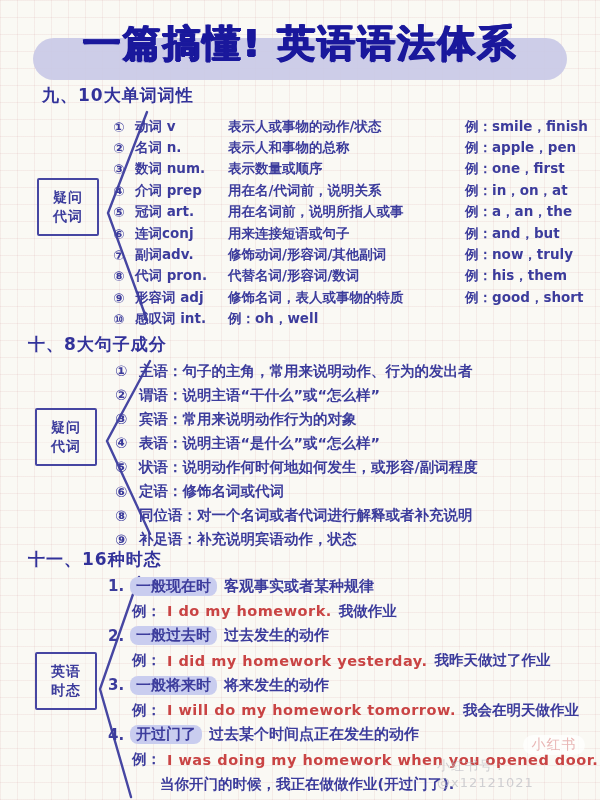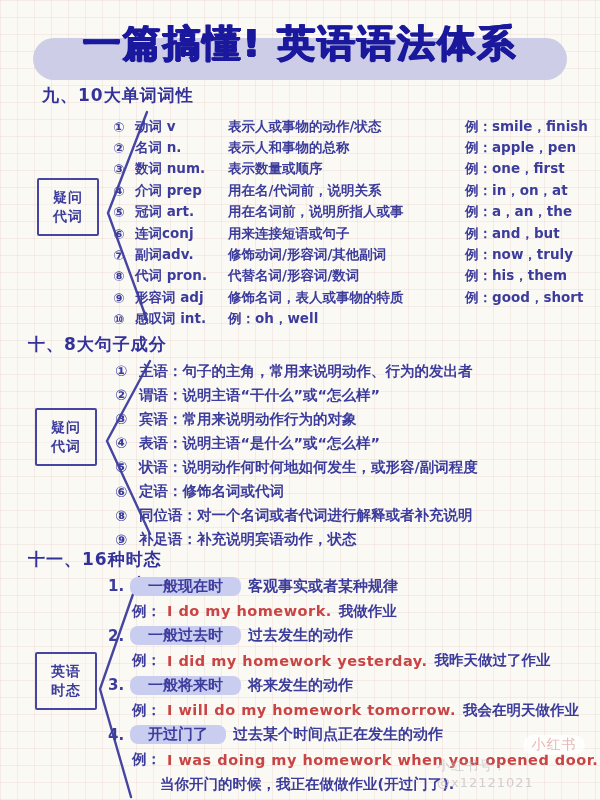--- a/index.html
+++ b/index.html
@@ -47,21 +47,21 @@
   .s9-desc{width:237px;flex:none;}
   .s9-ex{flex:1;}
   
   #s10-rows{left:115px;top:359px;width:470px;}
   .s10-row{display:flex;align-items:center;height:24.1px;font-size:14.5px;font-weight:600;}
   .s10-num{width:24px;flex:none;}
   
   #s11-items{left:108px;top:574px;width:480px;}
   .t-line1{display:flex;align-items:center;height:24.5px;font-size:15px;font-weight:700;}
   .t-num{width:22px;flex:none;}
-  .t-tense{background:#c9cdef;border-radius:8px;padding:0 18px;margin-right:7px;}
+  .t-tense{background:#c9cdef;border-radius:8px;padding:0 6px;margin-right:7px;}
   .t-line2{display:flex;align-items:center;height:25px;padding-left:24px;font-size:14.5px;font-weight:600;}
   .t-ex-label{margin-right:6px;}
   .t-en{color:#c94444;font-weight:700;letter-spacing:.5px;margin-right:7px;white-space:nowrap;}
   .t-extra{height:24px;padding-left:52px;font-size:14.5px;font-weight:600;display:flex;align-items:center;}
   
   #wm-badge{
     left:523px;top:735px;width:62px;height:20px;border-radius:10px;
     background:rgba(255,255,255,0.72);color:rgba(219,133,133,0.6);
     font-size:14px;display:flex;align-items:center;justify-content:center;letter-spacing:1px;
   }

